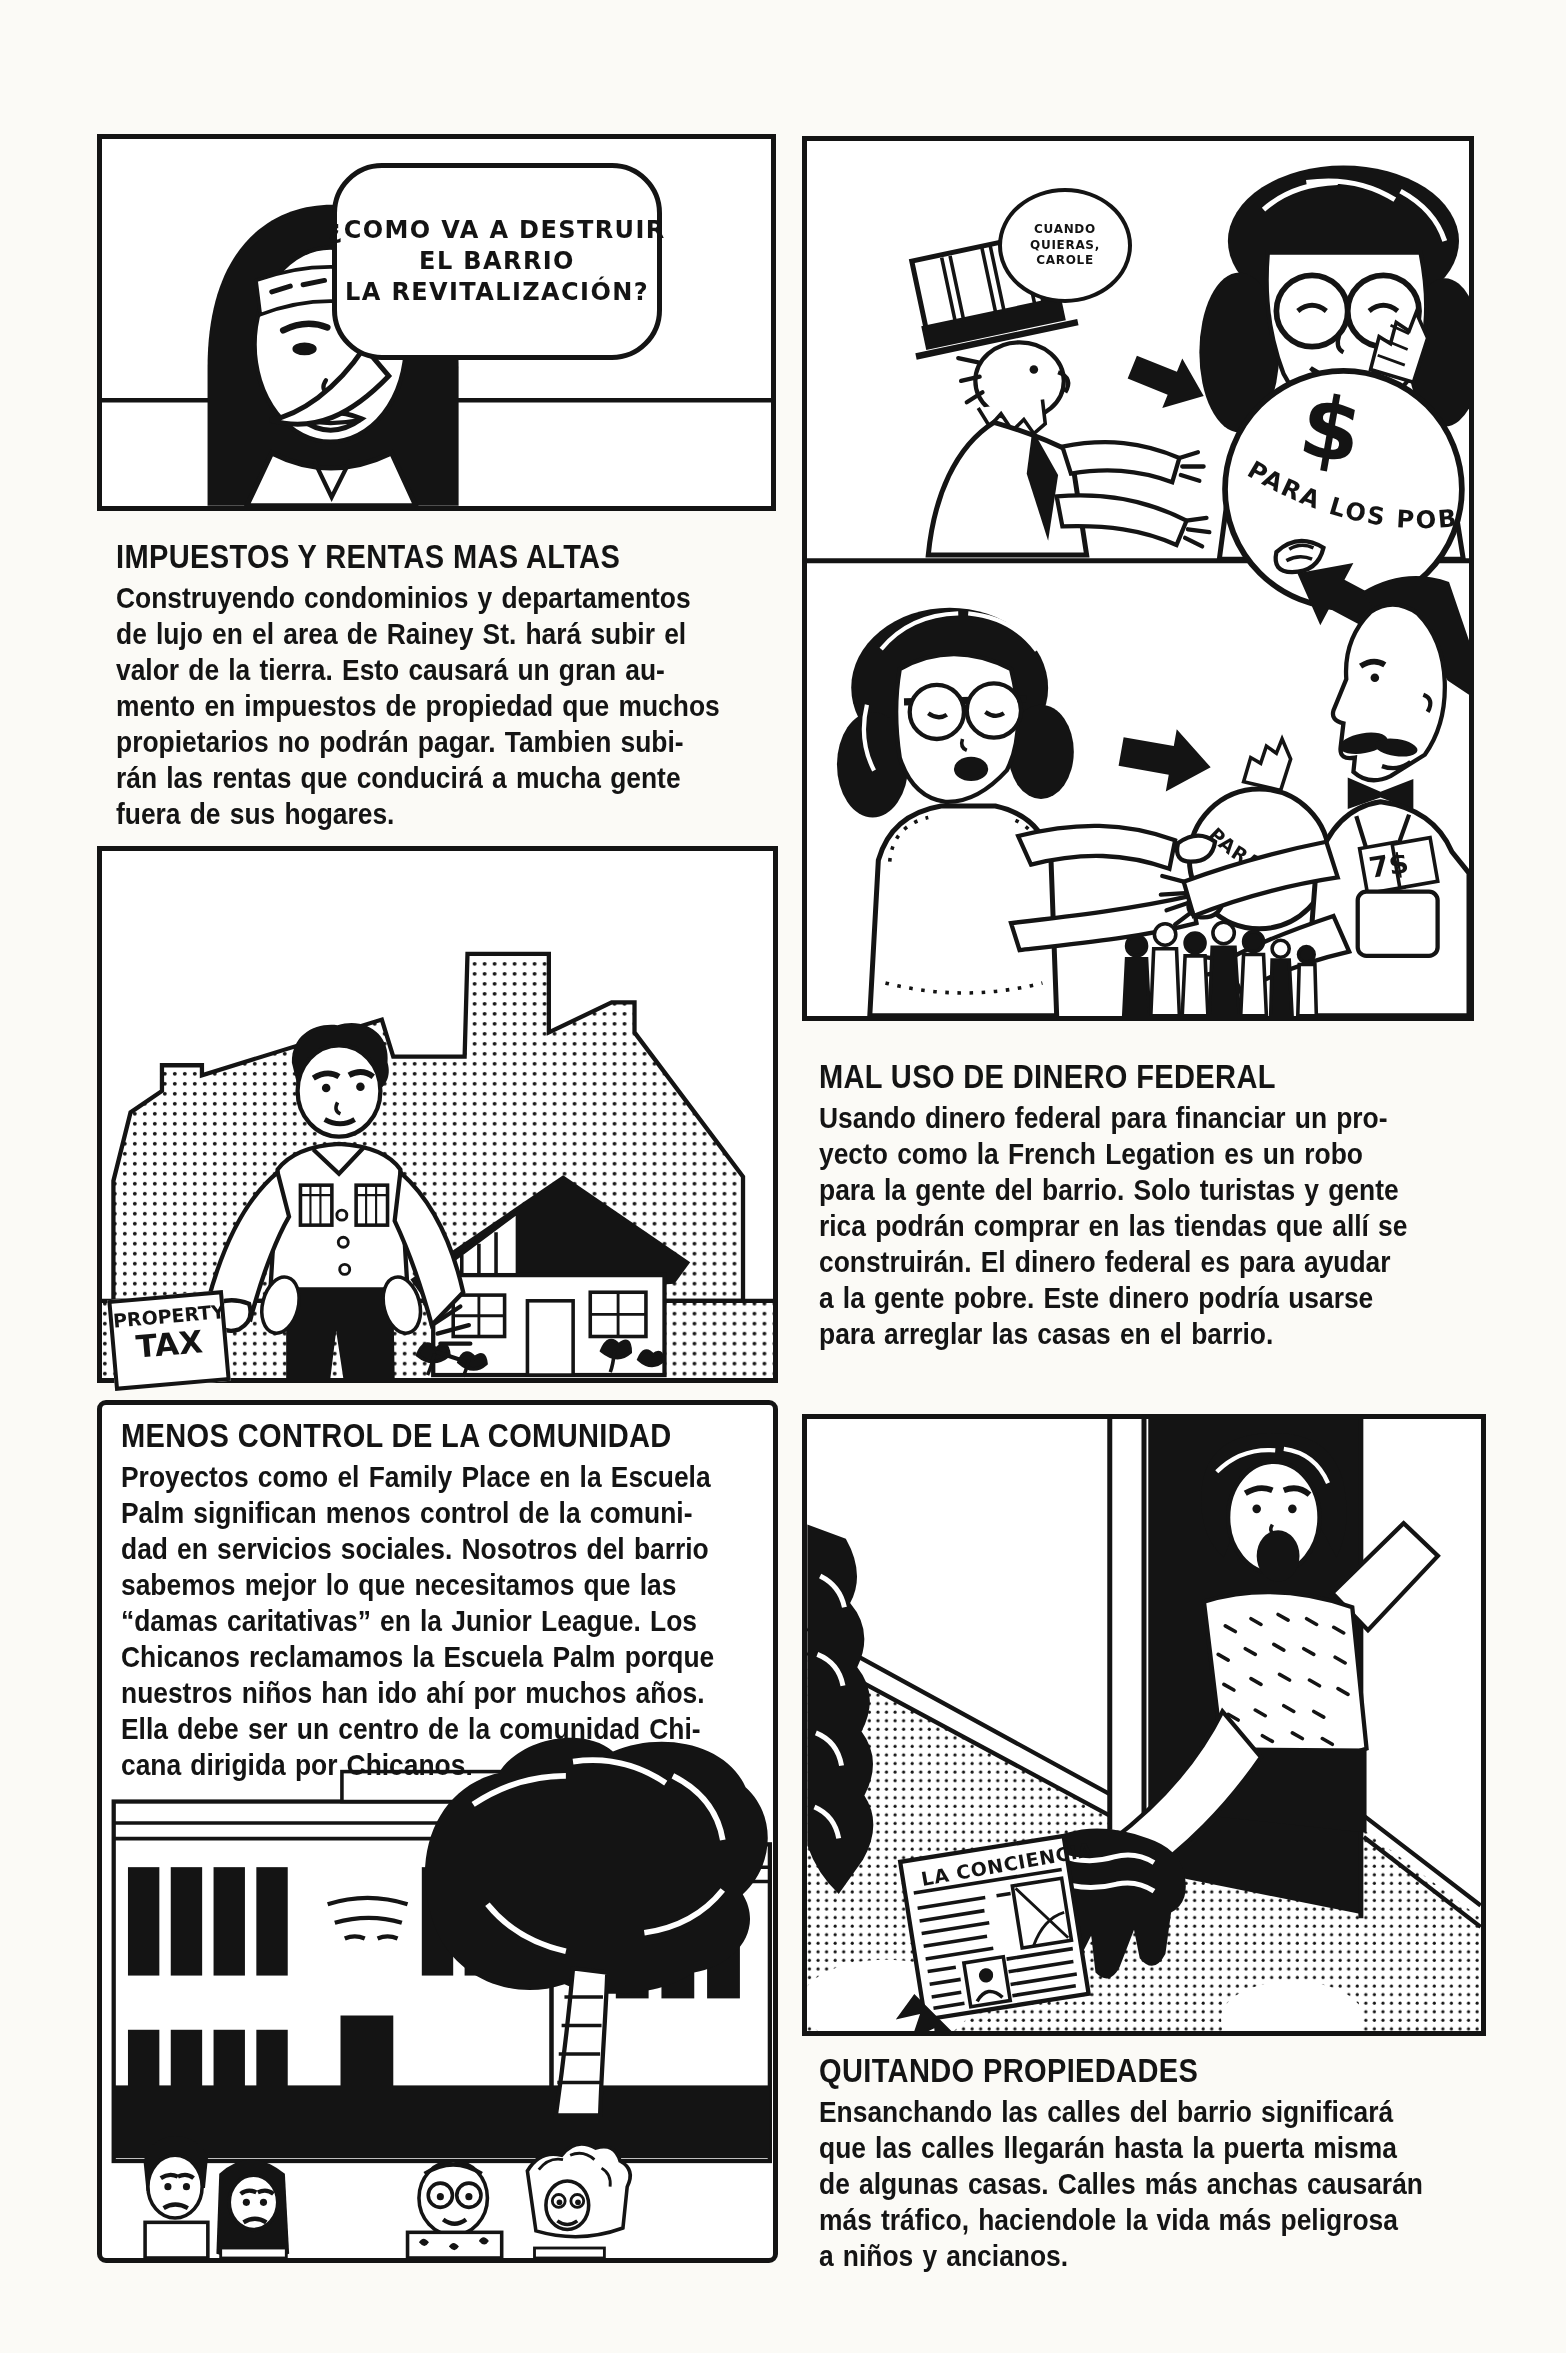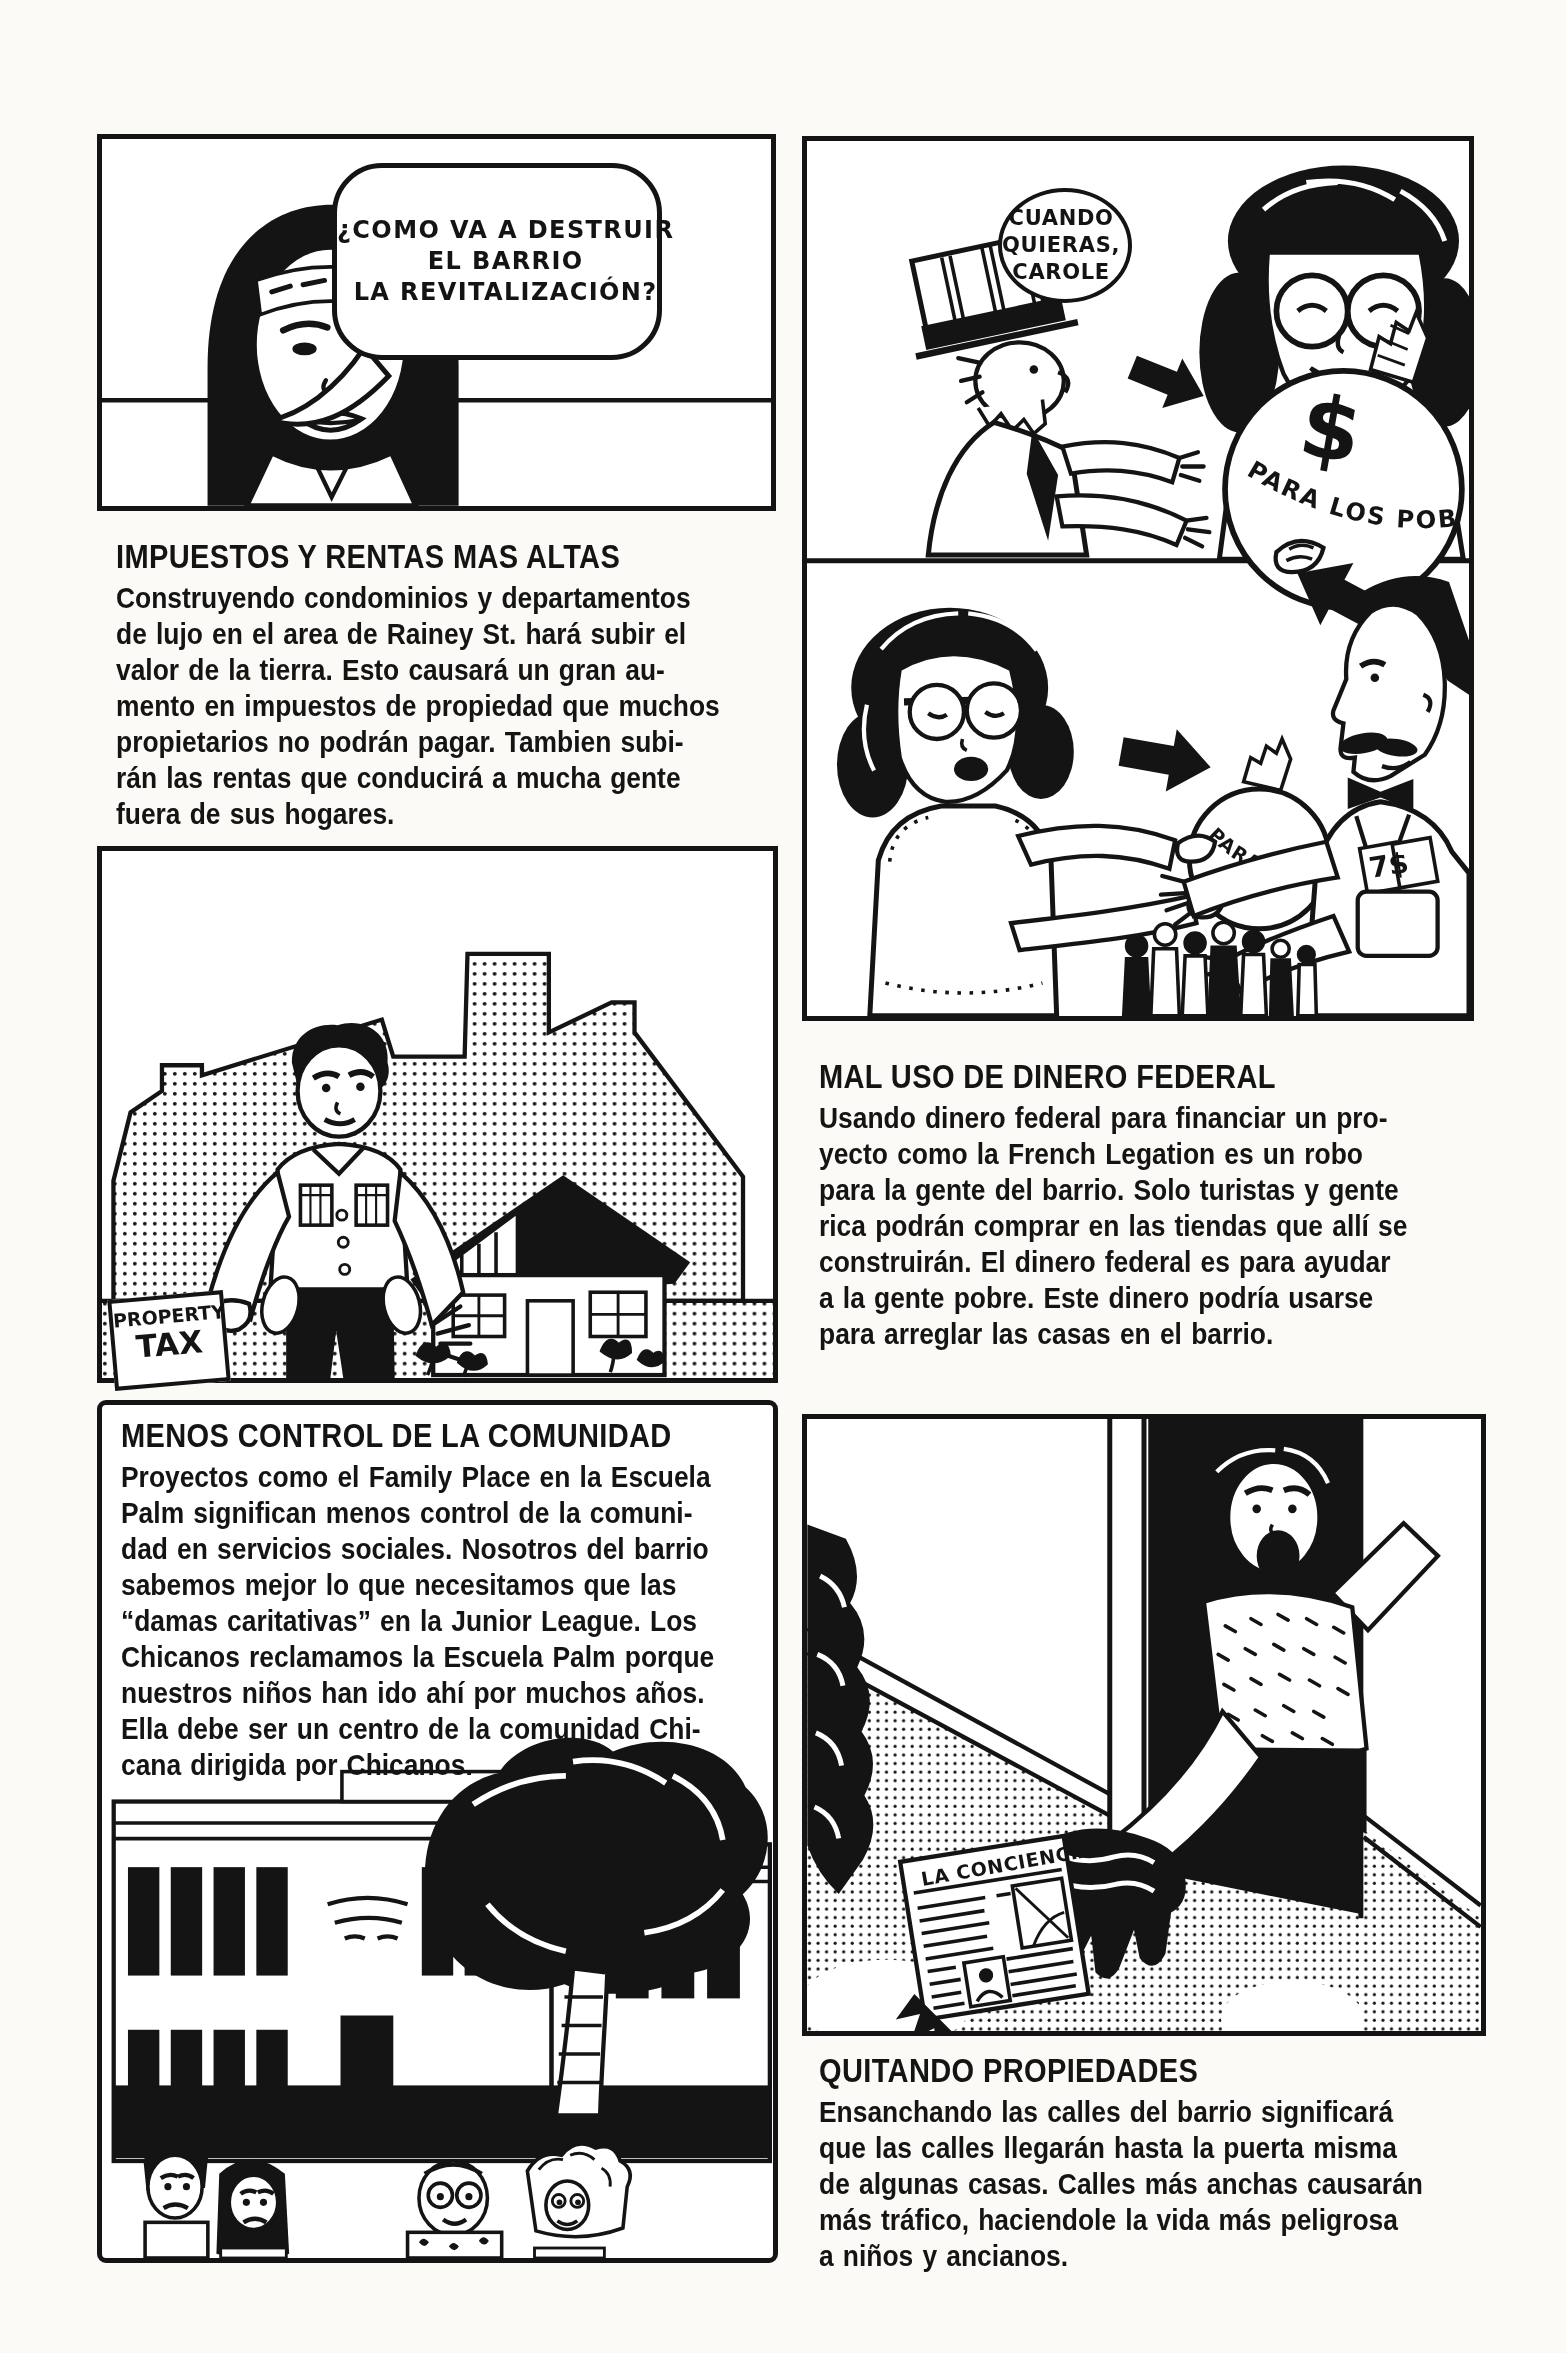--- a/index.html
+++ b/index.html
@@ -5,21 +5,21 @@
   html,body{margin:0;padding:0;background:#e8e6e0;}
   .page{position:relative;width:1567px;height:2354px;background:#fbfaf6;overflow:hidden;
         font-family:"Liberation Sans",sans-serif;color:#141414;}
   .panel{position:absolute;background:#ffffff;border:5px solid #141414;box-sizing:border-box;}
   .panel svg{position:absolute;left:0;top:0;}
   .txt{position:absolute;transform:scaleX(.88);transform-origin:0 0;}
   .txt h2{margin:0 0 2.9px 0;font-size:33px;line-height:40px;font-weight:bold;letter-spacing:0.4px;}
   .txt .body{font-size:30px;line-height:36px;font-weight:bold;white-space:pre;word-spacing:2.1px;}
   .overlay{position:absolute;white-space:pre;}
   .bubble{position:absolute;background:#fff;border:5.7px solid #141414;border-radius:50px;
-          display:flex;align-items:center;text-align:center;
+          display:flex;align-items:center;justify-content:center;text-align:center;
           font-weight:bold;font-family:"DejaVu Sans",sans-serif;}
   .handtext{font-family:"DejaVu Sans",sans-serif;font-weight:bold;}
   .sign{position:absolute;background:#fff;border:4.3px solid #141414;text-align:center;
         transform:rotate(-5deg);}
 </style>
 </head>
 <body>
 
 <div class="page">
 
@@ -180,21 +180,21 @@
         <circle cx="584" cy="1110" r="15" fill="#fff"></circle>
           <path d="M568 1130 h32 l6 96 h-42 Z" fill="#141414"></path>
         <circle cx="626" cy="1122" r="14" fill="#141414"></circle>
           <path d="M612 1140 h28 l4 86 h-36 Z" fill="#fff"></path>
         <circle cx="664" cy="1132" r="12" fill="#fff"></circle>
           <path d="M652 1148 h24 l4 78 h-30 Z" fill="#141414"></path>
         <circle cx="700" cy="1140" r="11" fill="#141414"></circle>
           <path d="M690 1154 h22 l2 72 h-26 Z" fill="#fff"></path>
       </g>
     </svg>
-    <div class="bubble" style="left:191px;top:47px;width:126px;height:107px;font-size:21px;line-height:1.3;letter-spacing:0.7px;border-width:4.3px;border-radius:50%;">
+    <div class="bubble" style="left:191px;top:47px;width:126px;height:107px;font-size:12px;line-height:1.3;letter-spacing:0.7px;border-width:4.3px;border-radius:50%;">
       <span class="overlay" style="position:static">CUANDO
 QUIERAS,
 CAROLE</span>
     </div>
     <span class="overlay handtext" style="left:494px;top:238px;font-size:86px;transform:rotate(10deg);">$</span>
     <span class="overlay handtext" style="left:562px;top:708px;font-size:28.5px;transform:rotate(-9deg);">7$</span>
   </div>
 
   <div class="panel" style="left:97px;top:846px;width:681px;height:537px;">
     <svg viewBox="0 0 940 738" width="671" height="527">

